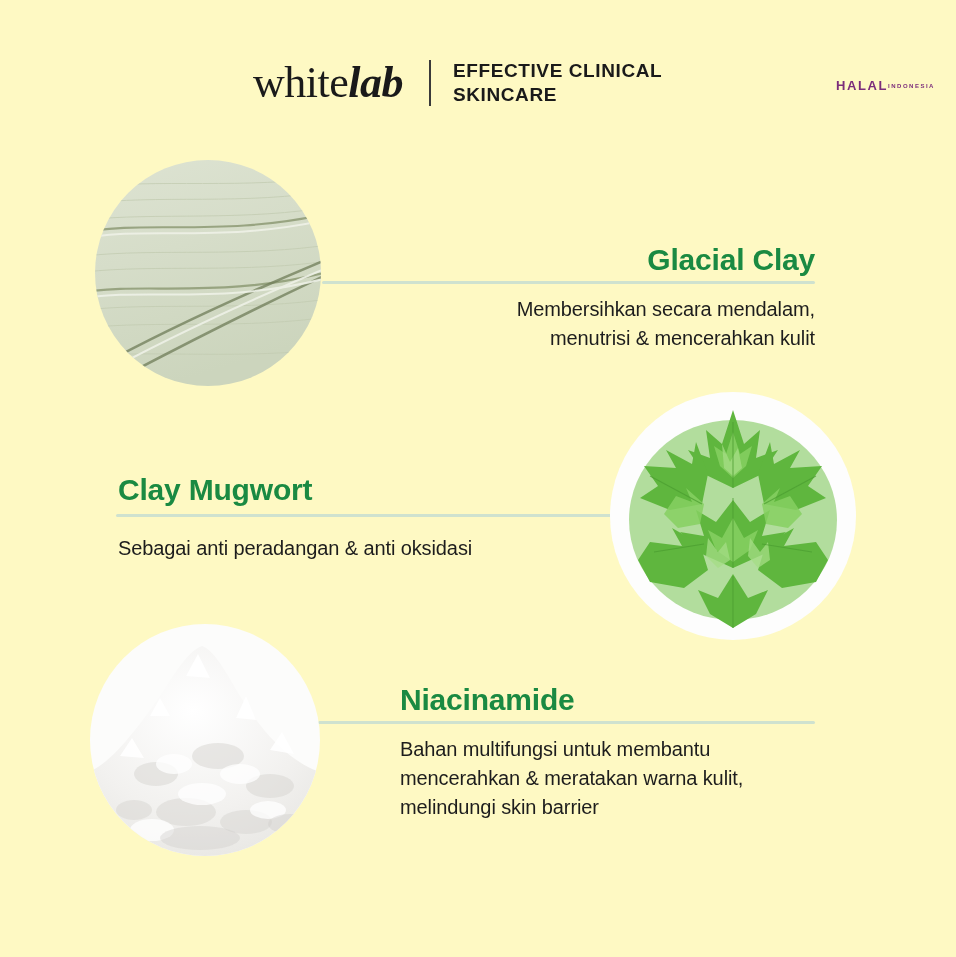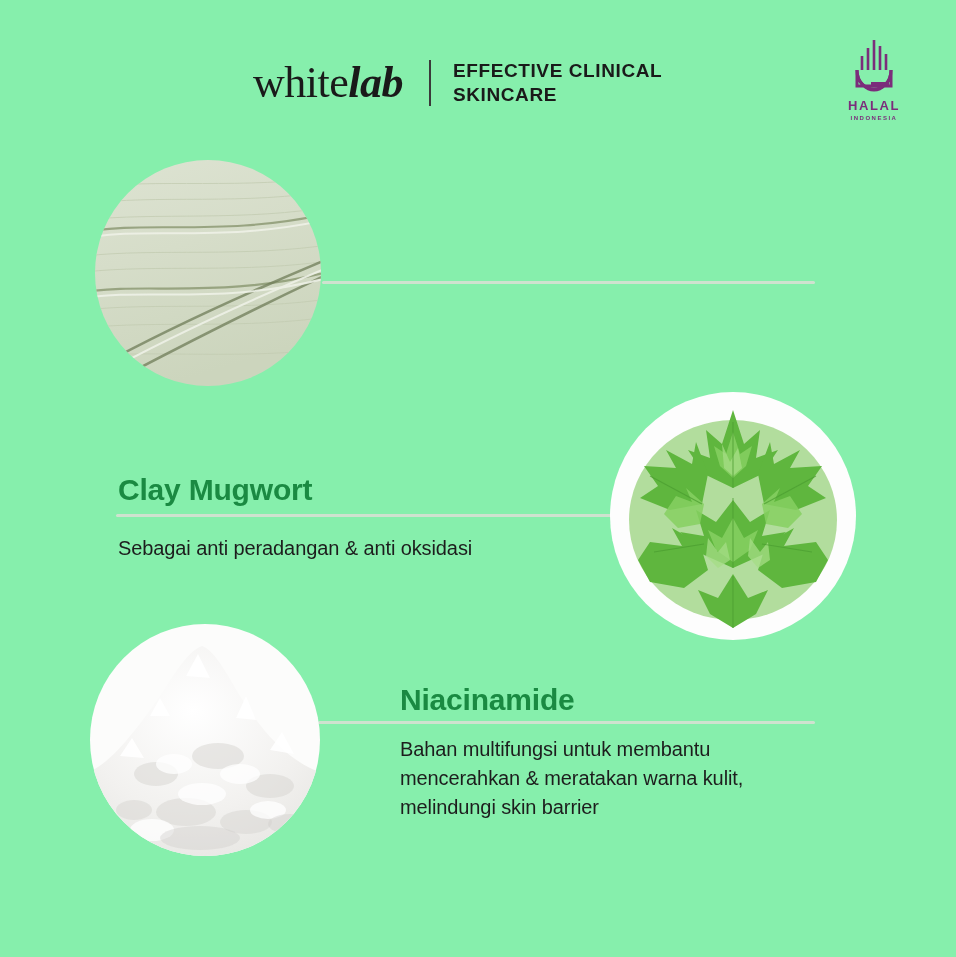--- a/index.html
+++ b/index.html
@@ -8,21 +8,21 @@
     background: #ffffff;
   }
   body {
     font-family: "Liberation Sans", sans-serif;
     -webkit-font-smoothing: antialiased;
   }
   #page {
     position: relative;
     width: 956px;
     height: 957px;
-    background: #86efac;
+    background: #fef9c3;
     overflow: hidden;
   }
 
   
   #header {
     position: absolute;
     left: 0;
     top: 0;
     width: 956px;
     height: 150px;
@@ -64,21 +64,21 @@
   }
 
   
   #halal-badge {
     position: absolute;
     left: 836px;
     top: 36px;
     width: 76px;
     height: 96px;
     display: flex;
-    flex-direction: column;
+    flex-direction: row;
     align-items: center;
   }
   #halal-mark {
     width: 54px;
     height: 60px;
   }
   #halal-title {
     font-size: 13px;
     font-weight: bold;
     letter-spacing: 1.6px;
@@ -322,20 +322,27 @@
         <ellipse cx="62" cy="206" rx="22" ry="11"></ellipse>
         <ellipse cx="178" cy="186" rx="18" ry="9"></ellipse>
       </g>
       <g fill="#cfcecb" opacity="0.4">
         <ellipse cx="110" cy="214" rx="40" ry="12"></ellipse>
         <ellipse cx="200" cy="200" rx="22" ry="10"></ellipse>
       </g>
     </svg>
   </div>
 
+  <div class="ingredient-block" id="block-glacial">
+    <div class="ingredient-name">Glacial Clay</div>
+    <div class="ingredient-desc">
+      <div>Membersihkan secara mendalam,</div>
+      <div>menutrisi &amp; mencerahkan kulit</div>
+    </div>
+  </div>
 
   <div class="ingredient-block" id="block-mugwort">
     <div class="ingredient-name">Clay Mugwort</div>
     <div class="ingredient-desc">
       <div>Sebagai anti peradangan &amp; anti oksidasi</div>
     </div>
   </div>
 
   <div class="ingredient-block" id="block-niacin">
     <div class="ingredient-name">Niacinamide</div>

